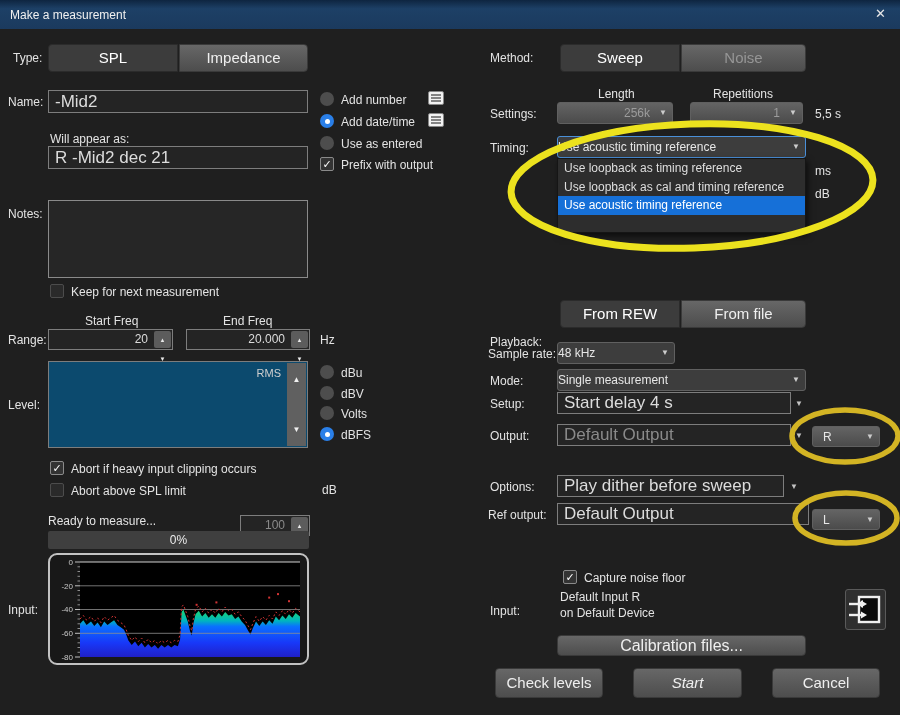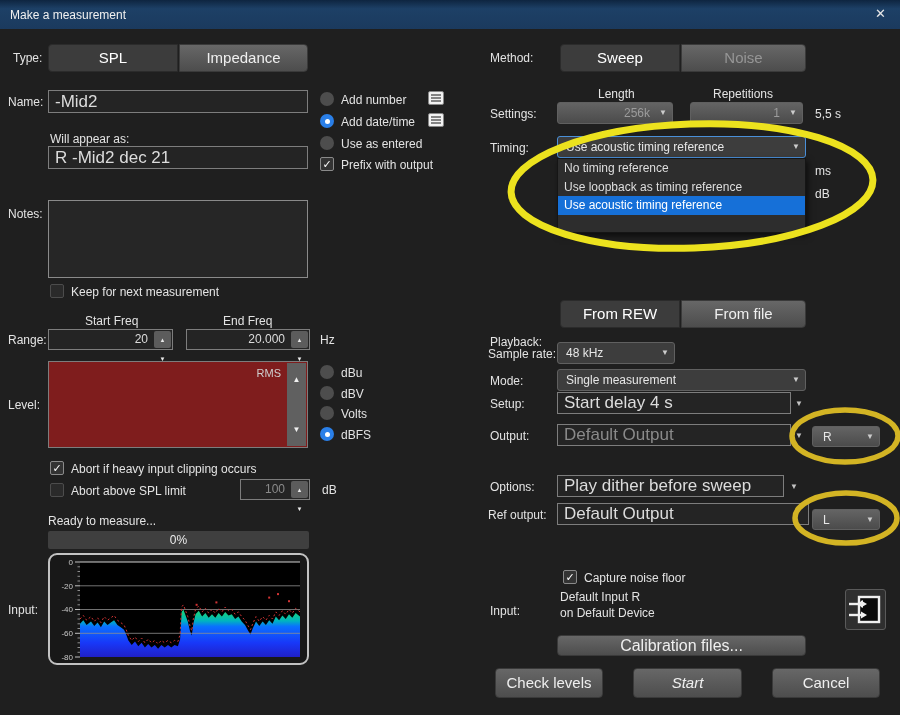--- a/index.html
+++ b/index.html
@@ -23,46 +23,46 @@
   .field.disabled{color:#8a8a8a;}
   
   .btn{background:linear-gradient(#676767,#4d4d4d);border:1px solid #3a3a3a;
     border-radius:4px;color:#efefef;text-align:center;cursor:default;}
   .btn.pressed{background:#3c3c3c;border:1px solid #2b2b2b;color:#ffffff;}
   .btn.dimtext{color:#969696;}
   .seg{font-size:15px;line-height:26px;height:28px;}
   .bigbtn{font-size:15px;line-height:28px;height:30px;}
   
   .combo{background:#3d3d3d;border:1px solid #606060;color:#e6e6e6;border-radius:3px;
-    font-size:12px;line-height:20px;height:22px;padding:0 18px 0 8px;white-space:nowrap;overflow:hidden;}
+    font-size:12px;line-height:20px;height:22px;padding:0 18px 0 0;white-space:nowrap;overflow:hidden;}
   .combo.raised{background:linear-gradient(#646464,#4b4b4b);}
   .combo.focus{border:1px solid #4a90d9;}
   .combo .arr{position:absolute;right:5px;top:6px;font-size:8px;color:#cccccc;line-height:1;}
   .combo.rightalign{text-align:right;padding-right:22px;}
   .combo.disabled{color:#9c9c9c;}
   .loosearr{font-size:8px;color:#c2c2c2;}
   
   .ddlist{background:#2d2d2d;border:1px solid #151515;box-shadow:2px 3px 6px rgba(0,0,0,.6);}
   .dditem{height:18.5px;line-height:18.5px;font-size:12px;color:#dedede;padding:0 6px;white-space:nowrap;}
   .dditem.sel{background:#1670d8;color:#ffffff;}
   
   .radio{width:14px;height:14px;border-radius:50%;background:#4d4d4d;}
   .radio.on{background:#2a7fe8;}
   .radio.on::after{content:"";position:absolute;left:4.5px;top:4.5px;width:5px;height:5px;border-radius:50%;background:#ffffff;}
   .check{width:14px;height:14px;background:#333333;border:1px solid #8a8a8a;border-radius:2px;
     color:#ffffff;font-size:11px;line-height:13px;text-align:center;}
   .check.off{background:#2a2a2a;border:1px solid #4c4c4c;color:transparent;}
   
   .spinval{background:#242424;border:1px solid #7d7d7d;color:#dcdcdc;font-size:12px;
     line-height:19px;height:21px;text-align:right;padding-right:24px;}
-  .spinval.disabled{color:#8a8a8a;}
+  .spinval.disabled{color:#8a8a8a;margin-top:36px;}
   .spinbtn{position:absolute;right:1px;top:1px;width:17px;bottom:1px;background:#5c5c5c;border-radius:2px;
     color:#e8e8e8;font-size:6px;text-align:center;display:flex;flex-direction:column;justify-content:space-evenly;cursor:default;}
   
-  .levelbox{background:#7f1d1d;border:1px solid #7d7d7d;}
+  .levelbox{background:#0c4a6e;border:1px solid #7d7d7d;}
   .level-rms{position:absolute;right:26px;top:5px;font-size:11px;color:#cfcfcf;}
   .level-val{position:absolute;right:30px;top:24px;font-size:32px;color:#f2f2f2;white-space:nowrap;}
   .level-spin{position:absolute;right:1px;top:1px;bottom:1px;width:19px;background:#606060;
     color:#f0f0f0;font-size:8px;display:flex;flex-direction:column;justify-content:space-between;
     align-items:center;padding:12px 0;cursor:default;}
   
   .progress{background:#3f3f3f;border-radius:2px;color:#ececec;font-size:12px;
     text-align:center;line-height:18px;}
   
   .graphframe{background:#181818;border:2px solid #c2c2c2;border-radius:9px;}
@@ -287,22 +287,22 @@
     <polygon points="21,25 15,21.5 15,28.5" fill="#f0f0f0"></polygon>
   </svg>
 </div>
 <div class="abs btn" style="left:557px;top:635px;width:249px;height:21px;font-size:16px;line-height:20px;">Calibration files...</div>
 
 <div class="abs btn bigbtn" style="left:495px;top:668px;width:108px;">Check levels</div>
 <div class="abs btn bigbtn" style="left:633px;top:668px;width:109px;font-style:italic;">Start</div>
 <div class="abs btn bigbtn" style="left:772px;top:668px;width:108px;">Cancel</div>
 
 <div class="abs ddlist" style="left:557px;top:158px;width:249px;height:75px;z-index:40;">
-  <div class="dditem">No timing reference</div>
   <div class="dditem">Use loopback as timing reference</div>
+  <div class="dditem">Use loopback as cal and timing reference</div>
   <div class="dditem sel">Use acoustic timing reference</div>
 </div>
 
 <svg class="abs overlay" viewBox="0 0 900 715">
   <ellipse cx="692" cy="186" rx="181" ry="62" fill="none" stroke="#ece21e" stroke-width="7" transform="rotate(-2 692 186)"></ellipse>
   <ellipse cx="845" cy="436" rx="53" ry="26" fill="none" stroke="#d3b424" stroke-width="5.5"></ellipse>
   <ellipse cx="846" cy="518" rx="51" ry="25" fill="none" stroke="#d3b424" stroke-width="5.5"></ellipse>
 </svg>
 
 </body></html>

